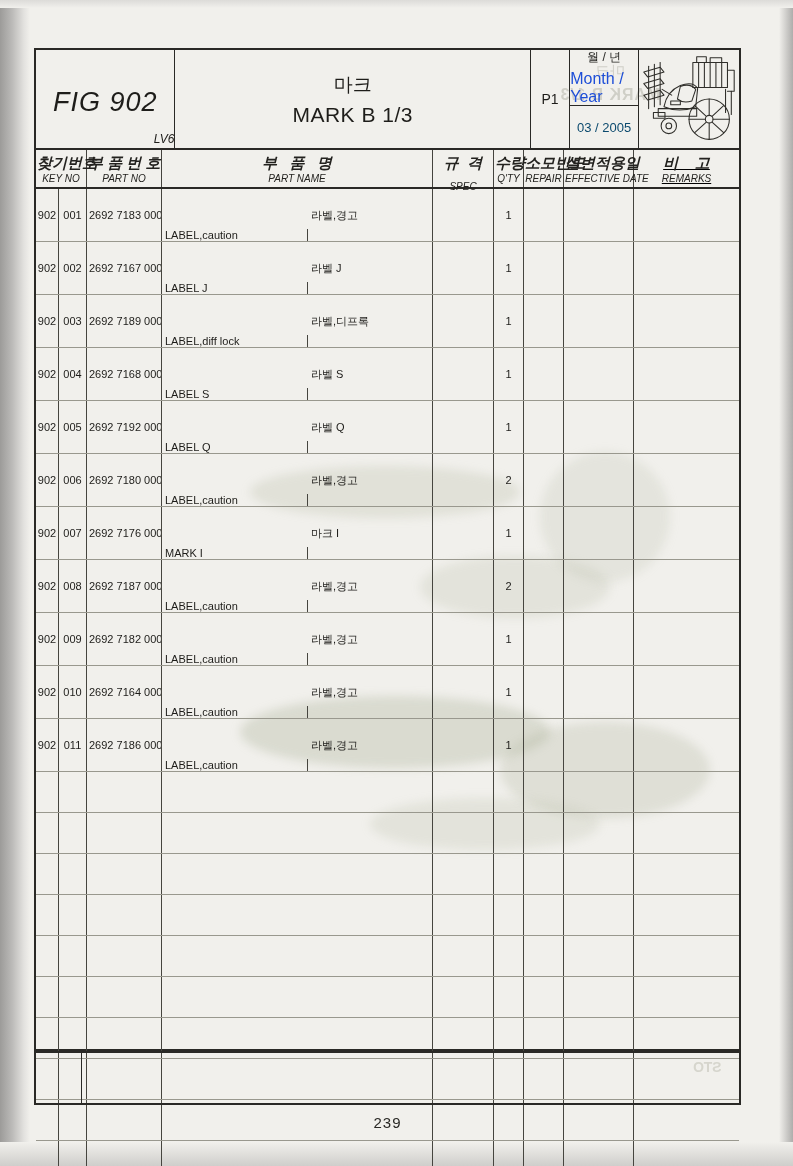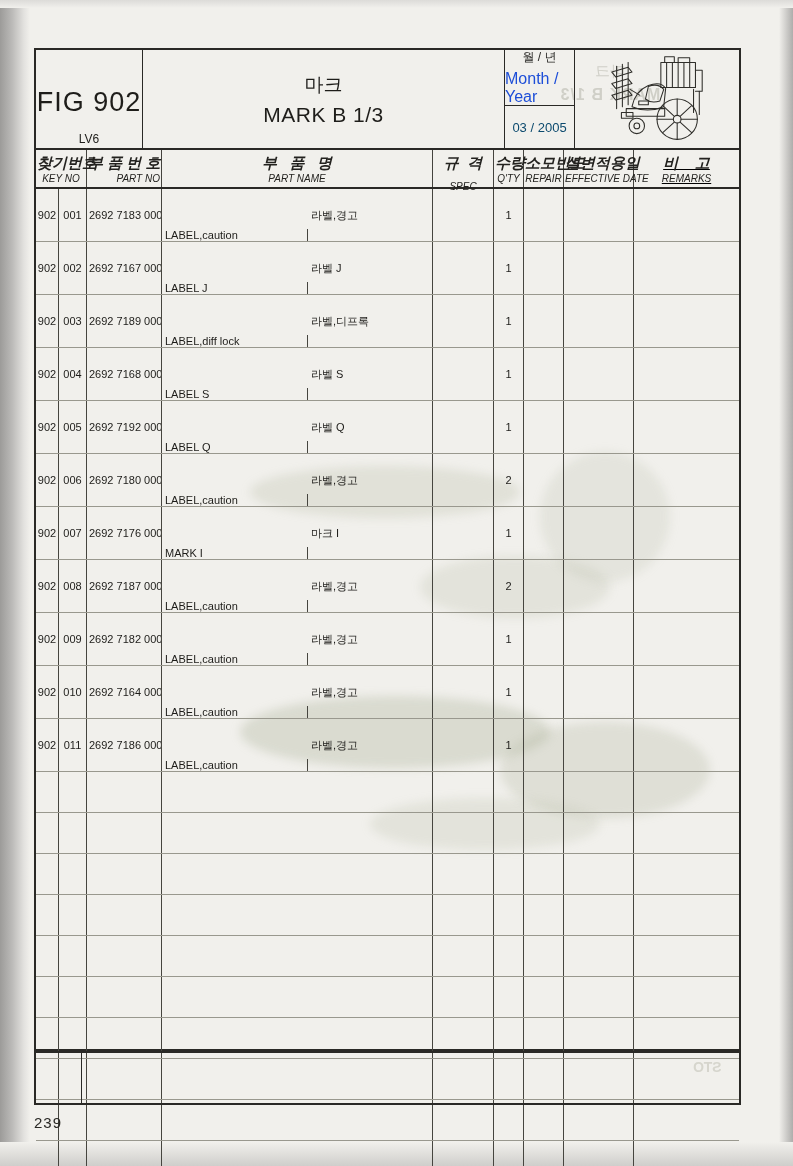--- a/index.html
+++ b/index.html
@@ -34,45 +34,45 @@
   .sm6 { left:540px; top:452px; width:130px; height:130px; background:rgba(168,171,146,.17); }
 
   
   .doc-table { position:absolute; left:34px; top:48px; width:707px; height:1003px;
                border:2px solid #2a2926; box-sizing:border-box;
                display:flex; flex-direction:column; z-index:2; background:transparent; }
 
   .head-block { display:flex; height:108px; border-bottom:2px solid #2a2926; box-sizing:border-box; }
   .hb-cell { border-right:1.5px solid #2a2926; box-sizing:border-box; position:relative;
              display:flex; flex-direction:column; align-items:center; justify-content:center; }
-  .fig-cell   { width:107px; }
+  .fig-cell   { width:142px;font-style:italic; }
   .title-cell { width:362px; }
   .p-cell     { width:40px; }
   .my-cell    { width:70px; padding:0; justify-content:flex-start; }
   .veh-cell   { flex:1; border-right:none; }
 
   .fig-label { font-size:27px; letter-spacing:1px; color:#1e1d1a; margin-top:6px; }
-  .lv-label  { position:absolute; bottom:2px; left:0; right:0; text-align:center; font-size:12px; color:#1e1d1a; }
+  .lv-label  { position:absolute; bottom:2px; left:0; right:0; text-align:right; font-size:12px; color:#1e1d1a; }
   .t-ko { font-size:19px; color:#1e1d1a; margin-bottom:5px; }
   .t-en { font-size:21px; color:#1e1d1a; letter-spacing:.5px; }
   .p-ref { font-size:14px; color:#1e1d1a; }
   .my-top { width:100%; height:56px; border-bottom:1.5px solid #2a2926; box-sizing:border-box;
             display:flex; flex-direction:column; align-items:center; justify-content:center; gap:4px; }
   .my-ko { font-size:12px; color:#1e1d1a; }
   .my-en { font-size:16px; color:#1d4ed8; }
   .my-bottom { flex:1; width:100%; display:flex; align-items:center; justify-content:center;
                font-size:13px; color:#0c4a6e; }
   .veh-cell svg { display:block; }
 
   .col-head { display:flex; height:39px; border-bottom:2px solid #2a2926; box-sizing:border-box; font-style:italic; }
   .ch { border-right:1px solid #44433e; box-sizing:border-box; display:flex; flex-direction:column;
         justify-content:space-between; padding:4px 1px 3px; text-align:center; }
   .ch .ko { font-size:15px; font-weight:bold; color:#23221f; white-space:pre; }
   .ch .en { font-size:10px; color:#23221f; white-space:nowrap; }
-  .h1{width:51px;} .h2{width:75px;text-align:right;} .h3{width:271px;font-style:italic;} .h4{width:61px;gap:8px;}
+  .h1{width:51px;} .h2{width:75px;} .h3{width:271px;font-style:italic;} .h4{width:61px;gap:8px;}
   .h5{width:30px;} .h6{width:40px;} .h7{width:70px;} .h8{flex:1; border-right:none;text-decoration:underline;}
 
   .grid { flex:1; display:flex; flex-direction:column; }
   .row { flex:1; display:flex; border-bottom:1px solid #99988e; box-sizing:border-box; }
   .row:last-child { border-bottom:none; }
   .c { border-right:1px solid #46453f; box-sizing:border-box; font-size:11px; color:#1d1c19;
        display:flex; align-items:center; overflow:hidden; white-space:nowrap; }
   .c1{width:23px; justify-content:center;}
   .c2{width:28px; justify-content:center;}
   .c3{width:75px; padding-left:2px;}
@@ -82,21 +82,21 @@
   .c7{width:30px; justify-content:center;}
   .c8{width:40px;}
   .c9{width:70px;}
   .c10{flex:1; border-right:none;}
 
   .doc-footer { position:absolute; left:34px; top:1051px; width:707px; height:54px;
                 border:2px solid #2a2926; box-sizing:border-box; display:flex; z-index:2; }
   .foot-left  { width:46px; border-right:1.5px solid #2a2926; box-sizing:border-box; }
   .foot-right { flex:1; }
 
-  .page-num { position:absolute; left:34px; top:1114px; width:707px; 
+  .page-num { position:absolute; left:34px; top:1114px; width:707px; text-align:center;
               font-size:15px; color:#2a2925; letter-spacing:1px; z-index:2; }
 </style>
 </head>
 <body>
 
 <div class="edge-left"></div>
 <div class="edge-right"></div>
 <div class="edge-top"></div>
 <div class="edge-bottom"></div>
 
@@ -116,20 +116,23 @@
 <div class="doc-table">
 
   <div class="head-block">
     <div class="hb-cell fig-cell">
       <div class="fig-label">FIG 902</div>
       <div class="lv-label">LV6</div>
     </div>
     <div class="hb-cell title-cell">
       <div class="t-ko">마크</div>
       <div class="t-en">MARK B 1/3</div>
+    </div>
+    <div class="hb-cell p-cell">
+      <div class="p-ref">P1</div>
     </div>
     <div class="hb-cell my-cell">
       <div class="my-top">
         <div class="my-ko">월 / 년</div>
         <div class="my-en">Month / Year</div>
       </div>
       <div class="my-bottom">03 / 2005</div>
     </div>
     <div class="hb-cell veh-cell">
       <svg width="100" height="98" viewBox="0 0 104 100" fill="none" stroke="#2f2e2a" stroke-width="1.1" stroke-linejoin="round" stroke-linecap="round">

